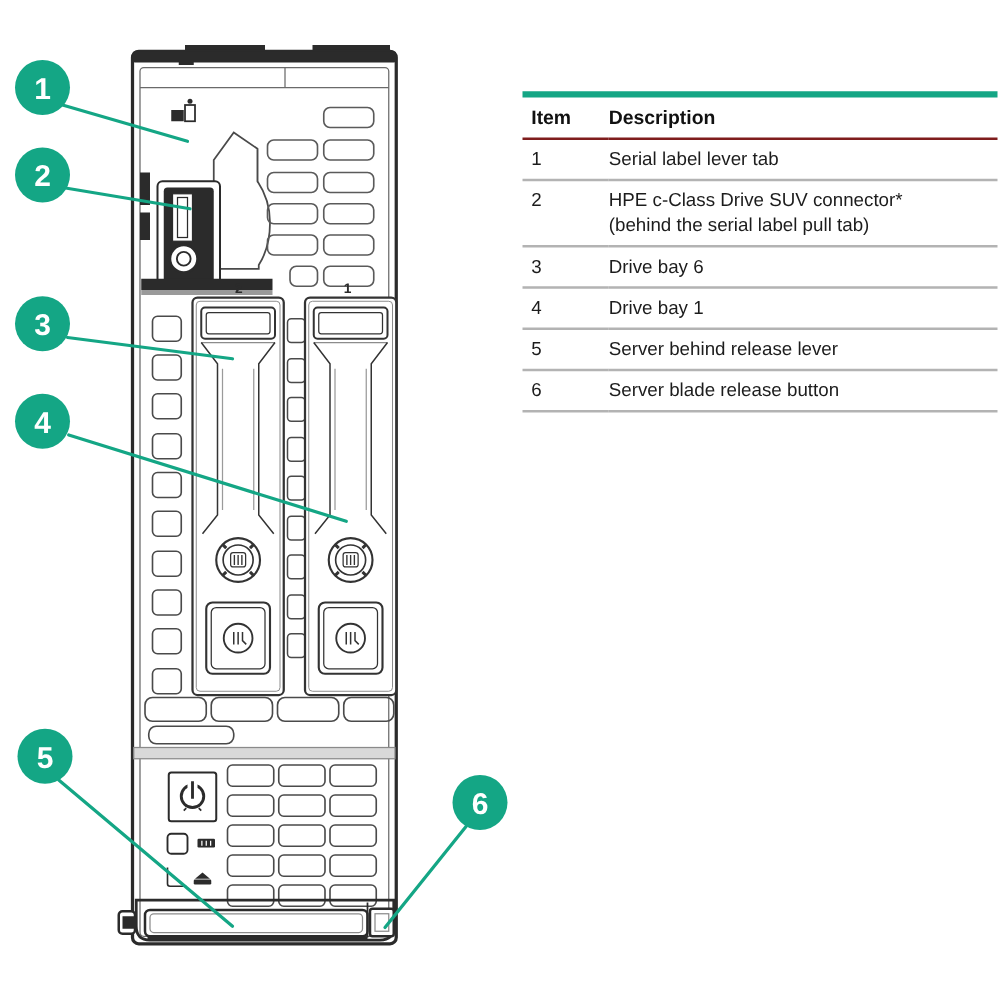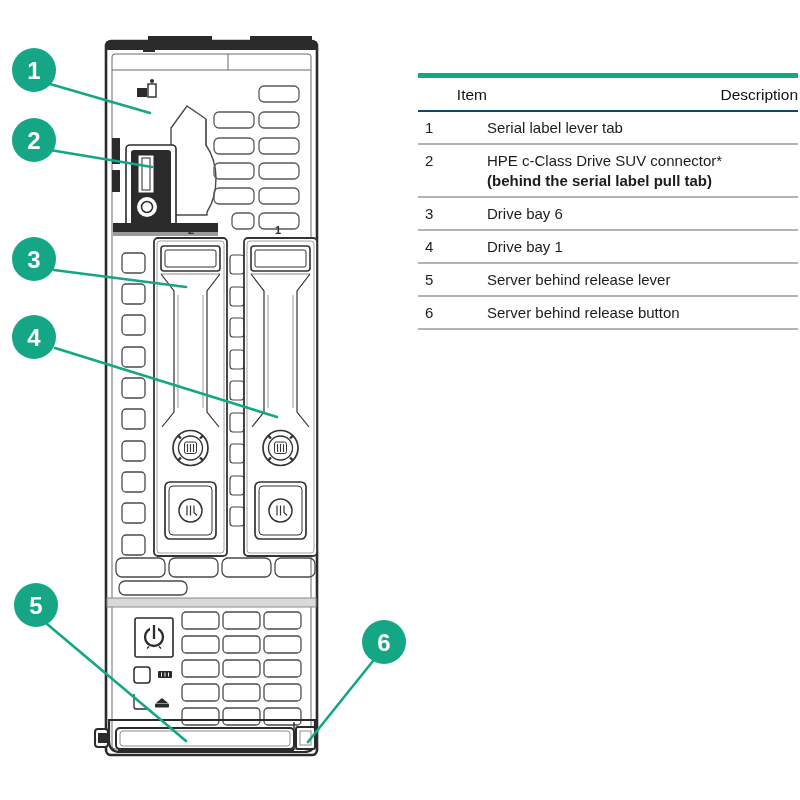--- a/index.html
+++ b/index.html
@@ -10,30 +10,30 @@
   .diagram-svg{position:absolute;left:0;top:0;}
   svg text{font-family:"Liberation Sans",sans-serif;}
 
   
   .table-wrap{position:absolute;left:418px;top:73px;width:380px;}
   .green-bar{height:5px;background:#14a685;width:100%;}
   table.desc-table{
     width:100%;border-collapse:collapse;table-layout:fixed;
   }
   table.desc-table th{
-    text-align:right;font-size:15.5px;font-weight:normal;color:#111;
-    padding:8px 0 6px 0;border-bottom:2px solid #0c4a6e;
+    text-align:left;font-size:15.5px;font-weight:bold;color:#111;
+    padding:8px 0 6px 0;border-bottom:2px solid #7f1d1d;
   }
   table.desc-table th.col-item{width:62px;padding-left:7px;}
   table.desc-table td{
     font-size:15px;line-height:20px;vertical-align:top;color:#1c1c1c;
     padding:6px 0 5px 0;border-bottom:2px solid #b3b3b3;
   }
   table.desc-table td.cell-item{padding-left:7px;}
-  .desc-line2{display:block;font-weight:bold;}
+  .desc-line2{display:block;}
 </style>
 </head>
 <body>
 
 <div class="canvas">
 
   <svg class="diagram-svg" width="420" height="800" viewBox="0 0 420 800">
 
     <g stroke="#2b2b2b" fill="none">
       <rect x="148" y="36" width="64" height="5" fill="#2b2b2b" stroke="none"></rect>
@@ -294,19 +294,19 @@
         <tr>
           <td class="cell-item">4</td>
           <td>Drive bay 1</td>
         </tr>
         <tr>
           <td class="cell-item">5</td>
           <td>Server behind release lever</td>
         </tr>
         <tr>
           <td class="cell-item">6</td>
-          <td>Server behind release button</td>
+          <td>Server blade release button</td>
         </tr>
       </tbody>
     </table>
   </div>
 
 </div>
 
 </body></html>

